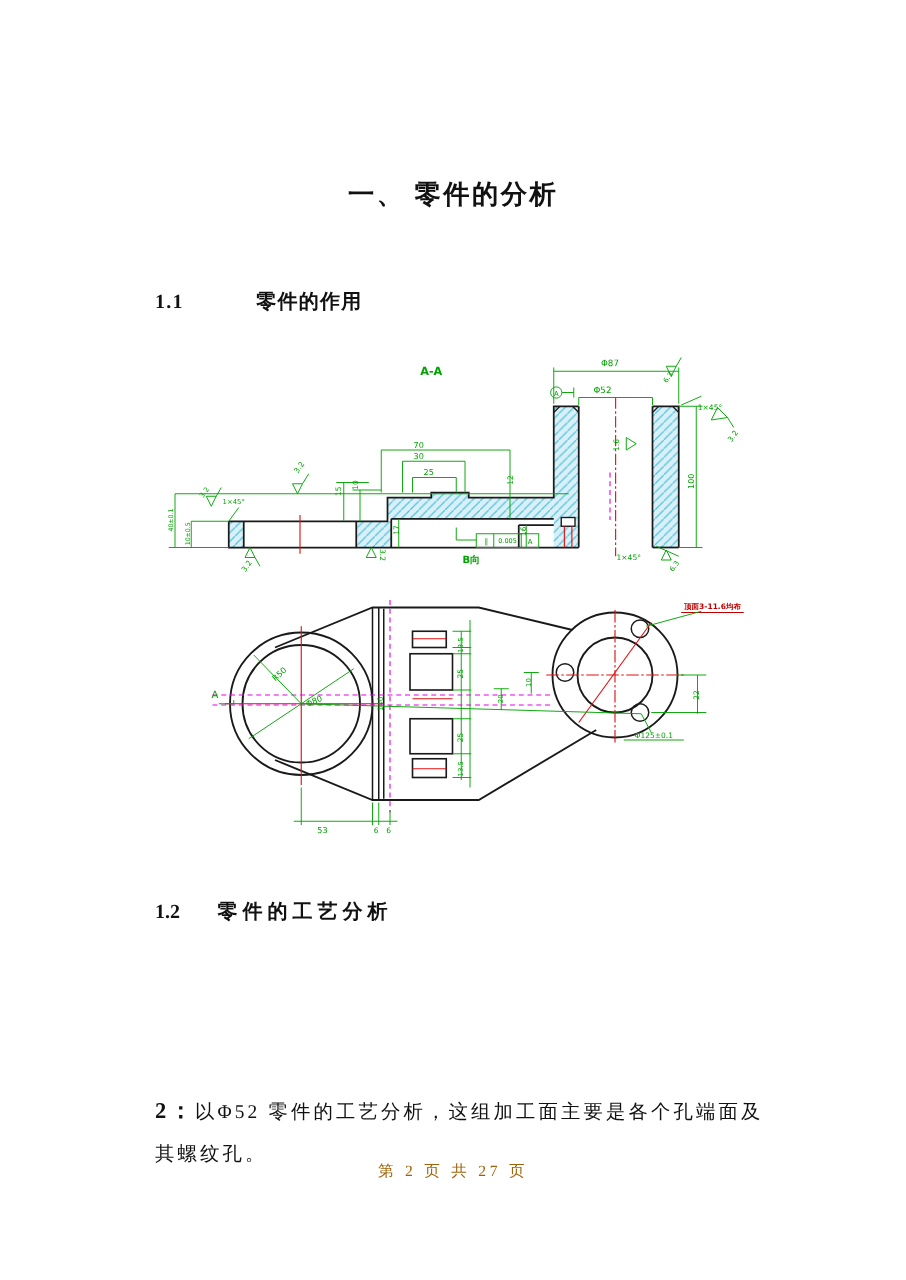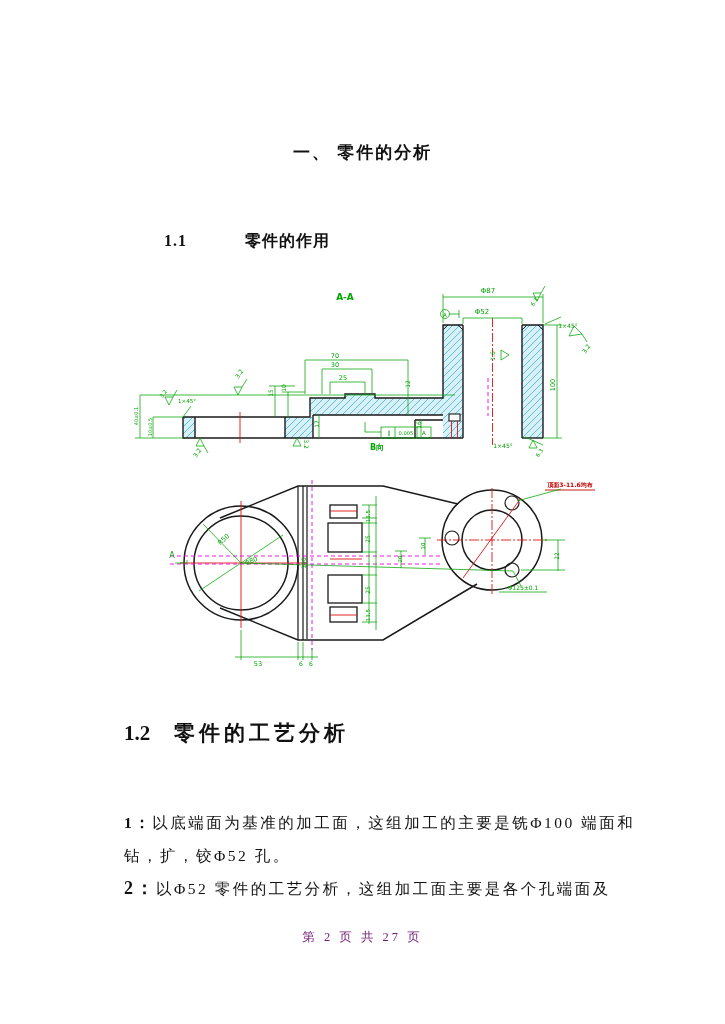--- a/index.html
+++ b/index.html
@@ -1,35 +1,35 @@
 <!DOCTYPE html>
 <html><head>
 <meta charset="utf-8">
 <style>
   html,body{margin:0;padding:0;background:#fff;}
   .page{position:relative;width:725px;height:1024px;background:#fff;overflow:hidden;
         font-family:"Liberation Serif","DejaVu Serif",serif;color:#111;}
   .title{position:absolute;top:141px;left:0;width:725px;text-align:center;
-         box-sizing:border-box;font-size:17px;font-weight:bold;letter-spacing:2px;}
-  .h11{position:absolute;top:231px;left:124px;font-size:16px;font-weight:bold;letter-spacing:1px;margin-left:40px;}
+         box-sizing:border-box;font-size:21px;font-weight:bold;letter-spacing:2px;}
+  .h11{position:absolute;top:231px;left:124px;font-size:16px;font-weight:bold;letter-spacing:1px;}
   .h11 .num{display:inline-block;width:81px;font-weight:bold;}
-  .h12{position:absolute;top:719px;left:124px;font-size:21px;font-weight:bold;letter-spacing:4px;}
+  .h12{position:absolute;top:719px;left:124px;font-size:16px;font-weight:bold;letter-spacing:4px;}
   .h12 .num{display:inline-block;width:50px;letter-spacing:0;}
   .body-p{position:absolute;left:124px;width:490px;font-size:15.5px;letter-spacing:2.5px;
           white-space:nowrap;}
   .caption{top:692px;}
   .p1{top:764px;}
   .p2{top:797px;}
   .p3{top:830px;}
   .p4{top:860px;}
   .p5{top:897px;}
   .lead{font-weight:bold;}
   .lead-big{font-weight:bold;font-size:18px;}
   .footer{position:absolute;top:929px;left:0;width:725px;text-align:center;
-          font-size:12.5px;letter-spacing:3px;color:#701a75;}
+          font-size:12.5px;letter-spacing:3px;color:#a16207;}
   svg{position:absolute;left:125px;top:268px;}
   svg text{font-family:"DejaVu Sans","Liberation Sans",sans-serif;}
   .g{fill:#00a400;}
   .redt{fill:#c00000;}
 </style>
 </head>
 <body>
 
 <div class="page">
 
@@ -192,19 +192,18 @@
       <text x="133" y="398" font-size="6.5" text-anchor="middle" class="g">53</text>
       <text x="176" y="398" font-size="6" text-anchor="middle" class="g">6</text>
       <text x="186" y="398" font-size="6" text-anchor="middle" class="g">6</text>
     </svg>
 
 
   <div class="h12">
     <span class="num">1.2</span><span>零件的工艺分析</span>
   </div>
 
-  <p class="body-p p2"><span class="lead">1：</span><span>以底端面为基准的加工面，这组加工的主要是铣Φ100 端面和</span></p>
-  <p class="body-p p3">钻，扩，铰Φ52 孔。</p>
   <p class="body-p p4"><span class="lead-big">2：</span><span>以Φ52 零件的工艺分析，这组加工面主要是各个孔端面及</span></p>
+  <p class="body-p p5">其螺纹孔。</p>
 
   <div class="footer">第 2 页 共 27 页</div>
 
 </div>
 
 </body></html>

